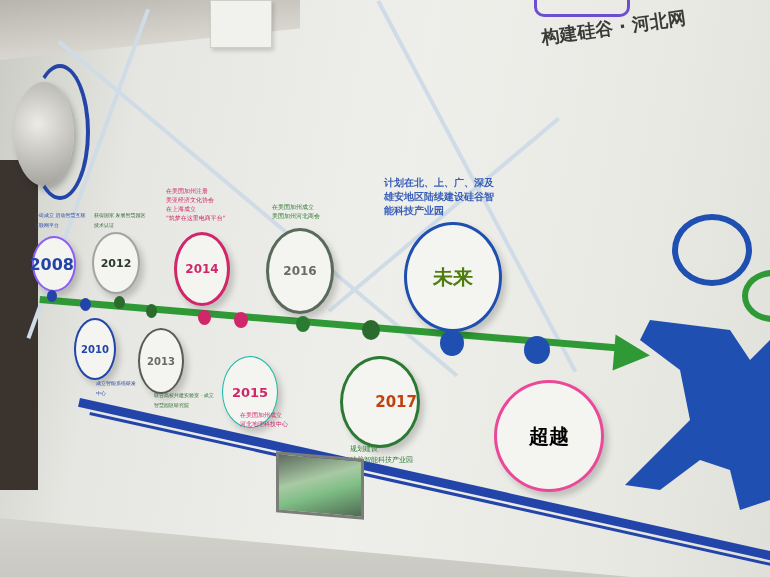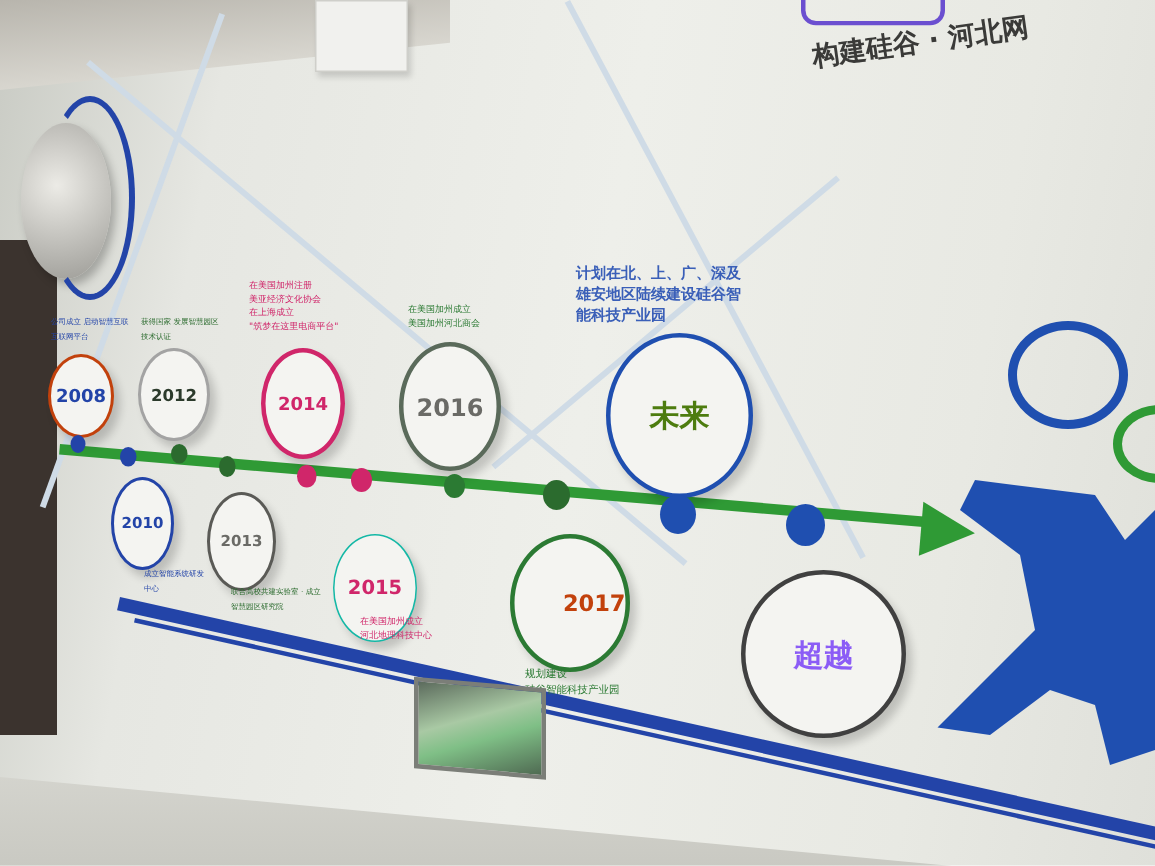--- a/index.html
+++ b/index.html
@@ -47,21 +47,21 @@
 <div class="abs ring" style="left:30px;top:64px;width:52px;height:128px;border-width:4px;border-color:#2344a8 #2344a8 #2344a8 transparent;"></div>
 
 <div class="abs baseline" style="left:80px;top:398px;width:720px;transform:rotate(12.5deg);"></div>
 <div class="abs baseline2" style="left:90px;top:412px;width:720px;transform:rotate(12.5deg);"></div>
 
 <div class="abs arrowline" style="left:40px;top:296px;width:590px;transform:rotate(4.8deg);"></div>
 <div class="abs arrowhead" style="left:614px;top:336px;transform:rotate(4.8deg);"></div>
 
 <div class="abs caption" style="left:34px;top:210px;color:#2344a8;font-size:5px;">公司成立 启动智慧互联
 互联网平台</div>
-<div class="abs node" style="left:32px;top:236px;width:40px;height:52px;border:2px solid #c2410c;color:#2344a8;font-size:12px;">
+<div class="abs node" style="left:32px;top:236px;width:40px;height:52px;border:2px solid #8b5cf6;color:#2344a8;font-size:16px;justify-content:flex-end;">
     <span>2008</span>
   </div>
 <div class="abs dot" style="left:47px;top:290px;width:10px;height:12px;background:#2344a8;"></div>
 
 <div class="abs caption" style="left:94px;top:210px;color:#2b6b2e;font-size:5px;">获得国家 发展智慧园区
 技术认证</div>
 <div class="abs node" style="left:92px;top:232px;width:44px;height:58px;border:2px solid #a3a3a3;color:#2b3a2b;font-size:11px;">
     <span>2012</span>
   </div>
 <div class="abs dot" style="left:114px;top:296px;width:11px;height:13px;background:#2b6b2e;"></div>
@@ -91,42 +91,42 @@
 
 <div class="abs dot" style="left:234px;top:312px;width:14px;height:16px;background:#d0266a;"></div>
 <div class="abs node" style="left:222px;top:356px;width:54px;height:70px;border:1px solid #14b8a6;color:#d0266a;font-size:13px;">
     <span>2015</span>
   </div>
 <div class="abs caption" style="left:240px;top:410px;color:#d0266a;font-size:6px;line-height:9px;">在美国加州成立
 河北地理科技中心</div>
 
 <div class="abs caption" style="left:272px;top:202px;color:#2b7a33;font-size:6px;line-height:9px;">在美国加州成立
 美国加州河北商会</div>
-<div class="abs node" style="left:266px;top:228px;width:62px;height:80px;border:3px solid #5a6a5a;color:#6a6a66;font-size:16px;align-items:center;">
+<div class="abs node" style="left:266px;top:228px;width:62px;height:80px;border:3px solid #5a6a5a;color:#6a6a66;font-size:12px;align-items:center;">
     <span>2016</span>
   </div>
 <div class="abs dot" style="left:296px;top:316px;width:14px;height:16px;background:#2b7a33;"></div>
 
 <div class="abs dot" style="left:362px;top:320px;width:18px;height:20px;background:#2b6b2e;"></div>
 <div class="abs node" style="left:340px;top:356px;width:74px;height:86px;border:3px solid #2b7a33;color:#c2410c;font-size:15px;justify-content:flex-end;">
     <span>2017</span>
   </div>
 <div class="abs caption" style="left:350px;top:444px;color:#2b7a33;font-size:7px;line-height:11px;">规划建设
 硅谷智能科技产业园</div>
 
 <div class="abs caption" style="left:384px;top:176px;color:#3a5fb8;font-size:10px;line-height:14px;font-weight:bold;">计划在北、上、广、深及
 雄安地区陆续建设硅谷智
 能科技产业园</div>
 <div class="abs node" style="left:404px;top:222px;width:92px;height:104px;border:3px solid #1f4fb0;color:#4d7c0f;font-size:20px;">
     <span>未来</span>
   </div>
 <div class="abs dot" style="left:440px;top:330px;width:24px;height:26px;background:#1f4fb0;"></div>
 
 <div class="abs dot" style="left:524px;top:336px;width:26px;height:28px;background:#1f4fb0;"></div>
-<div class="abs node" style="left:494px;top:380px;width:104px;height:106px;border:3px solid #404040;color:#8b5cf6;font-size:20px;">
+<div class="abs node" style="left:494px;top:380px;width:104px;height:106px;border:3px solid #ec4899;color:#000000;font-size:20px;">
     <span>超越</span>
   </div>
 
 <div class="abs exit-sign"></div>
 
 <div class="abs ring" style="left:672px;top:214px;width:68px;height:60px;border-width:6px;border-color:#1f4fb0;"></div>
 <div class="abs ring" style="left:742px;top:270px;width:50px;height:40px;border-width:6px;border-color:#2f9a35;"></div>
 
 <svg class="abs runner" viewBox="0 0 150 230">
   <path fill="#1f4fb0" d="M30 20 L110 30 L130 60 L150 40 L150 200 L120 210 L110 170 L80 160 L40 190 L5 185 L40 150 L70 120 L60 70 L20 40 Z"></path>

